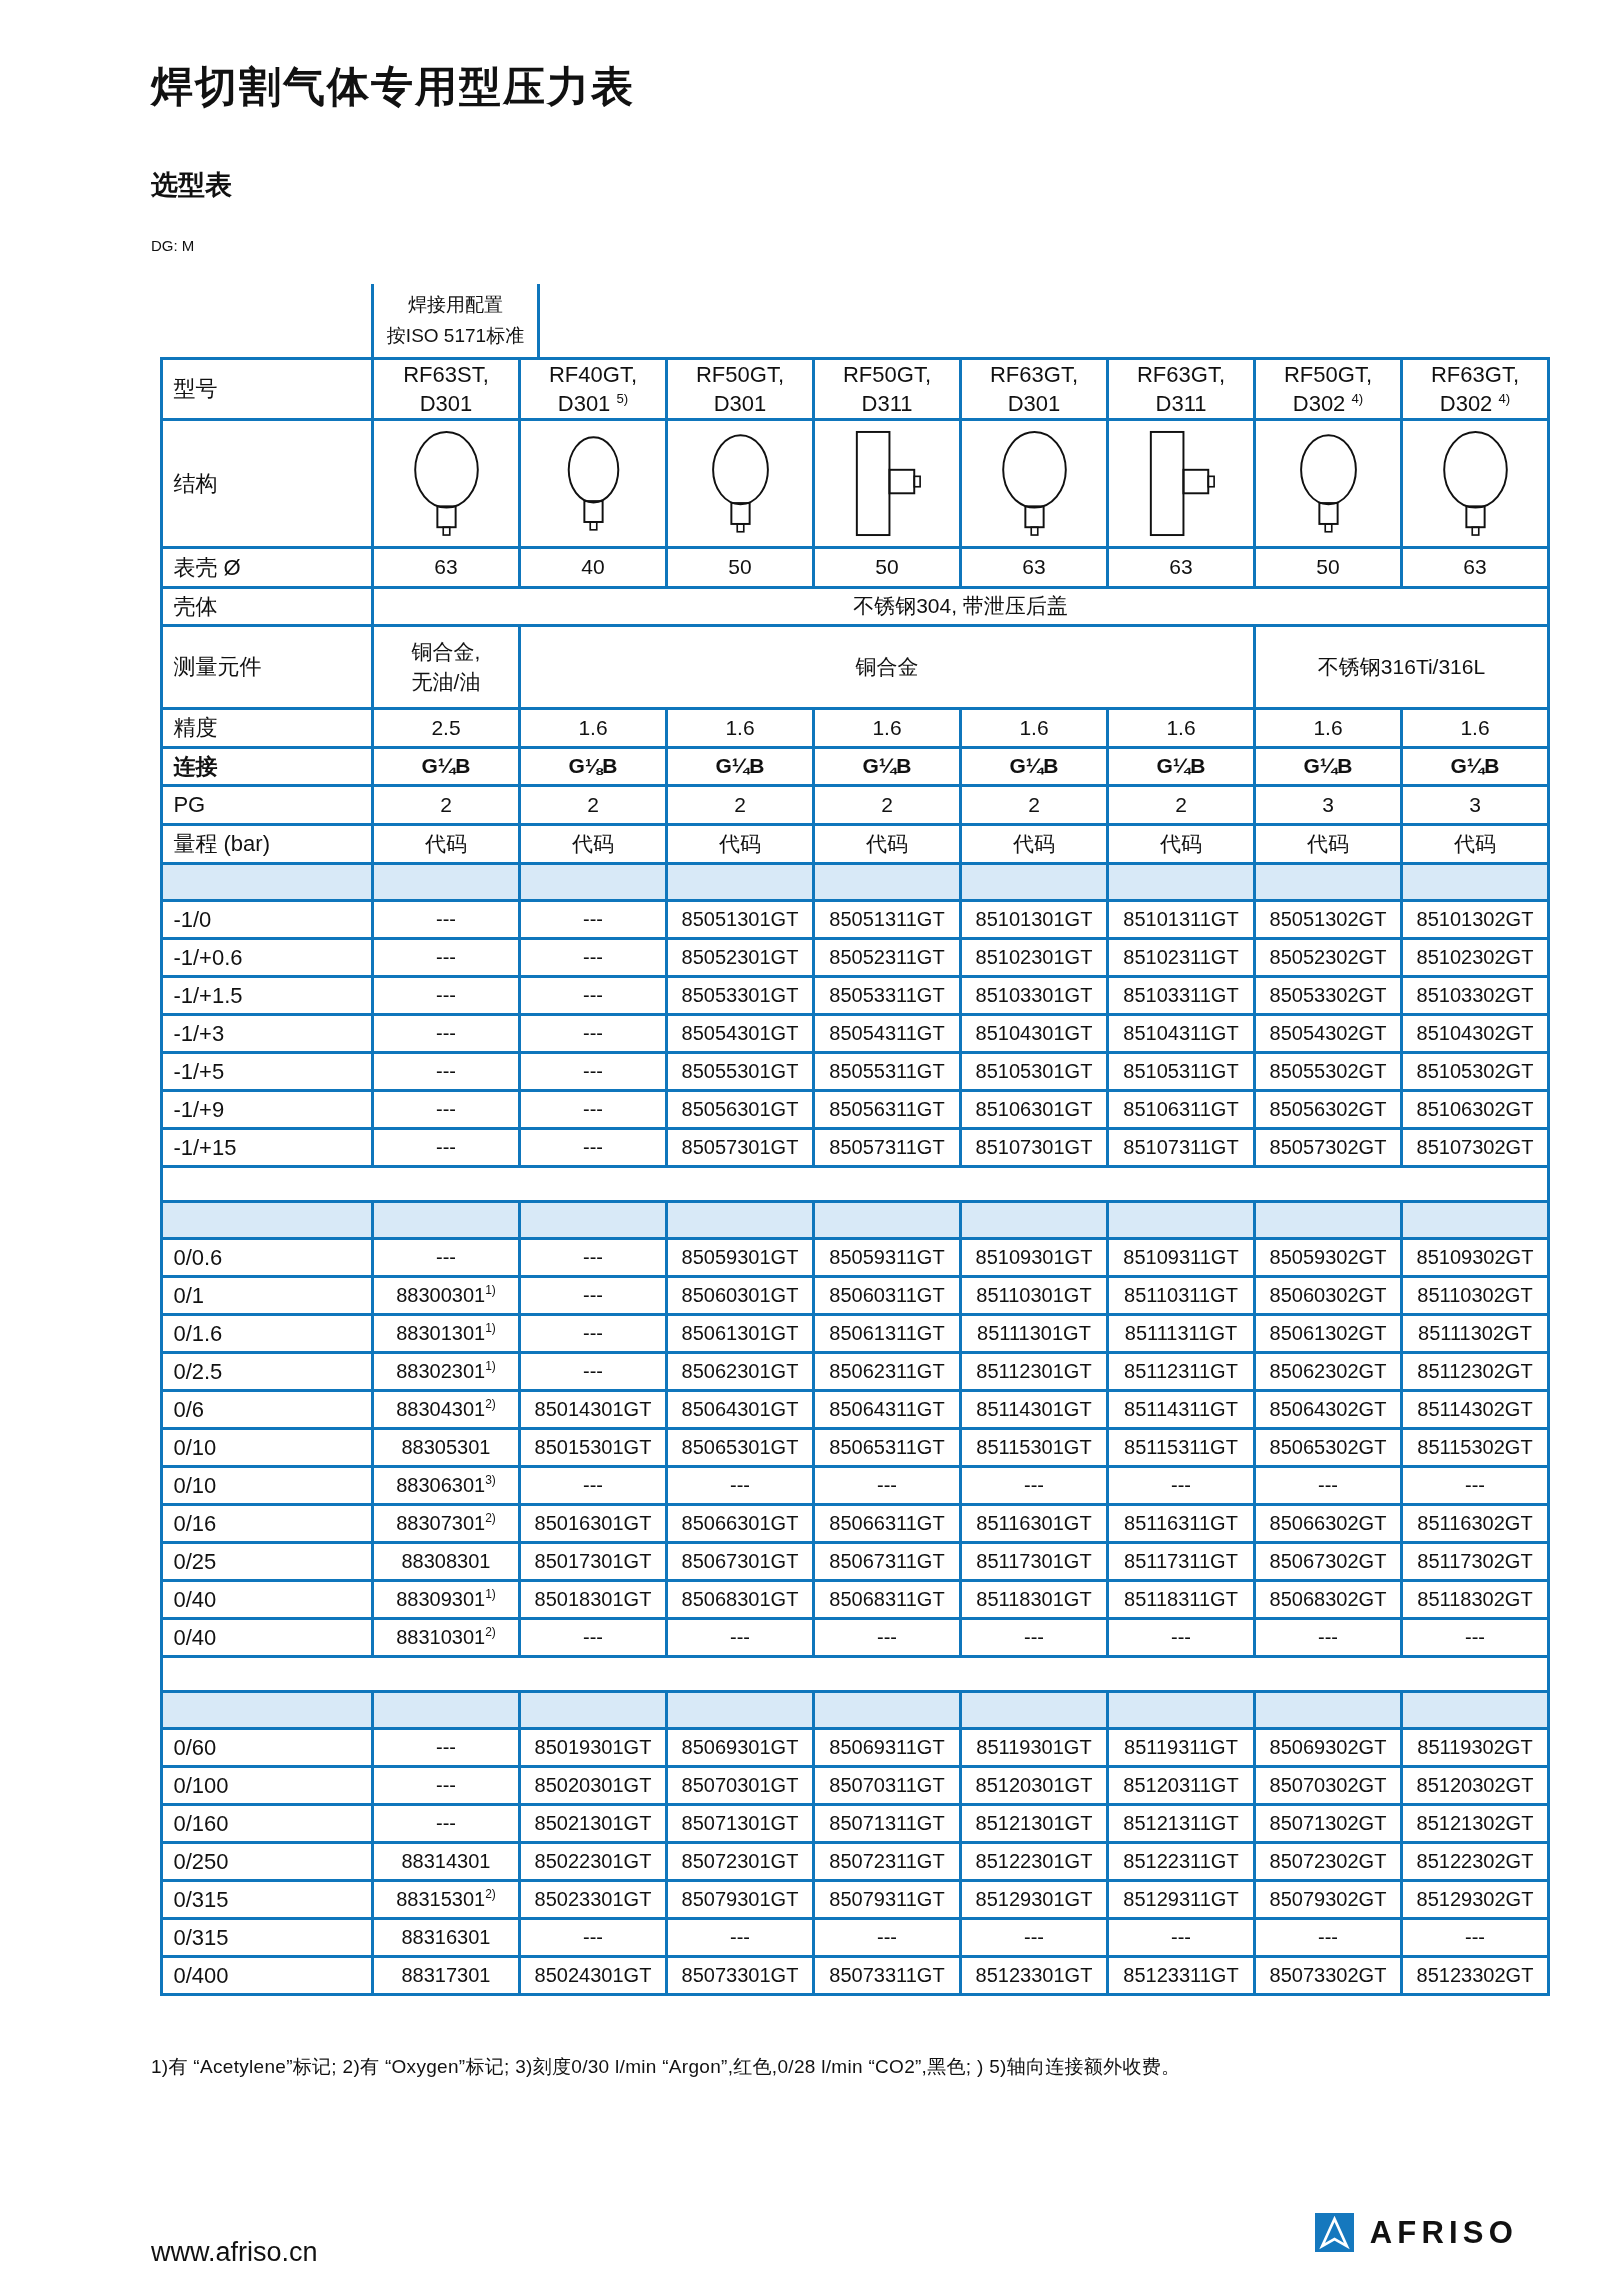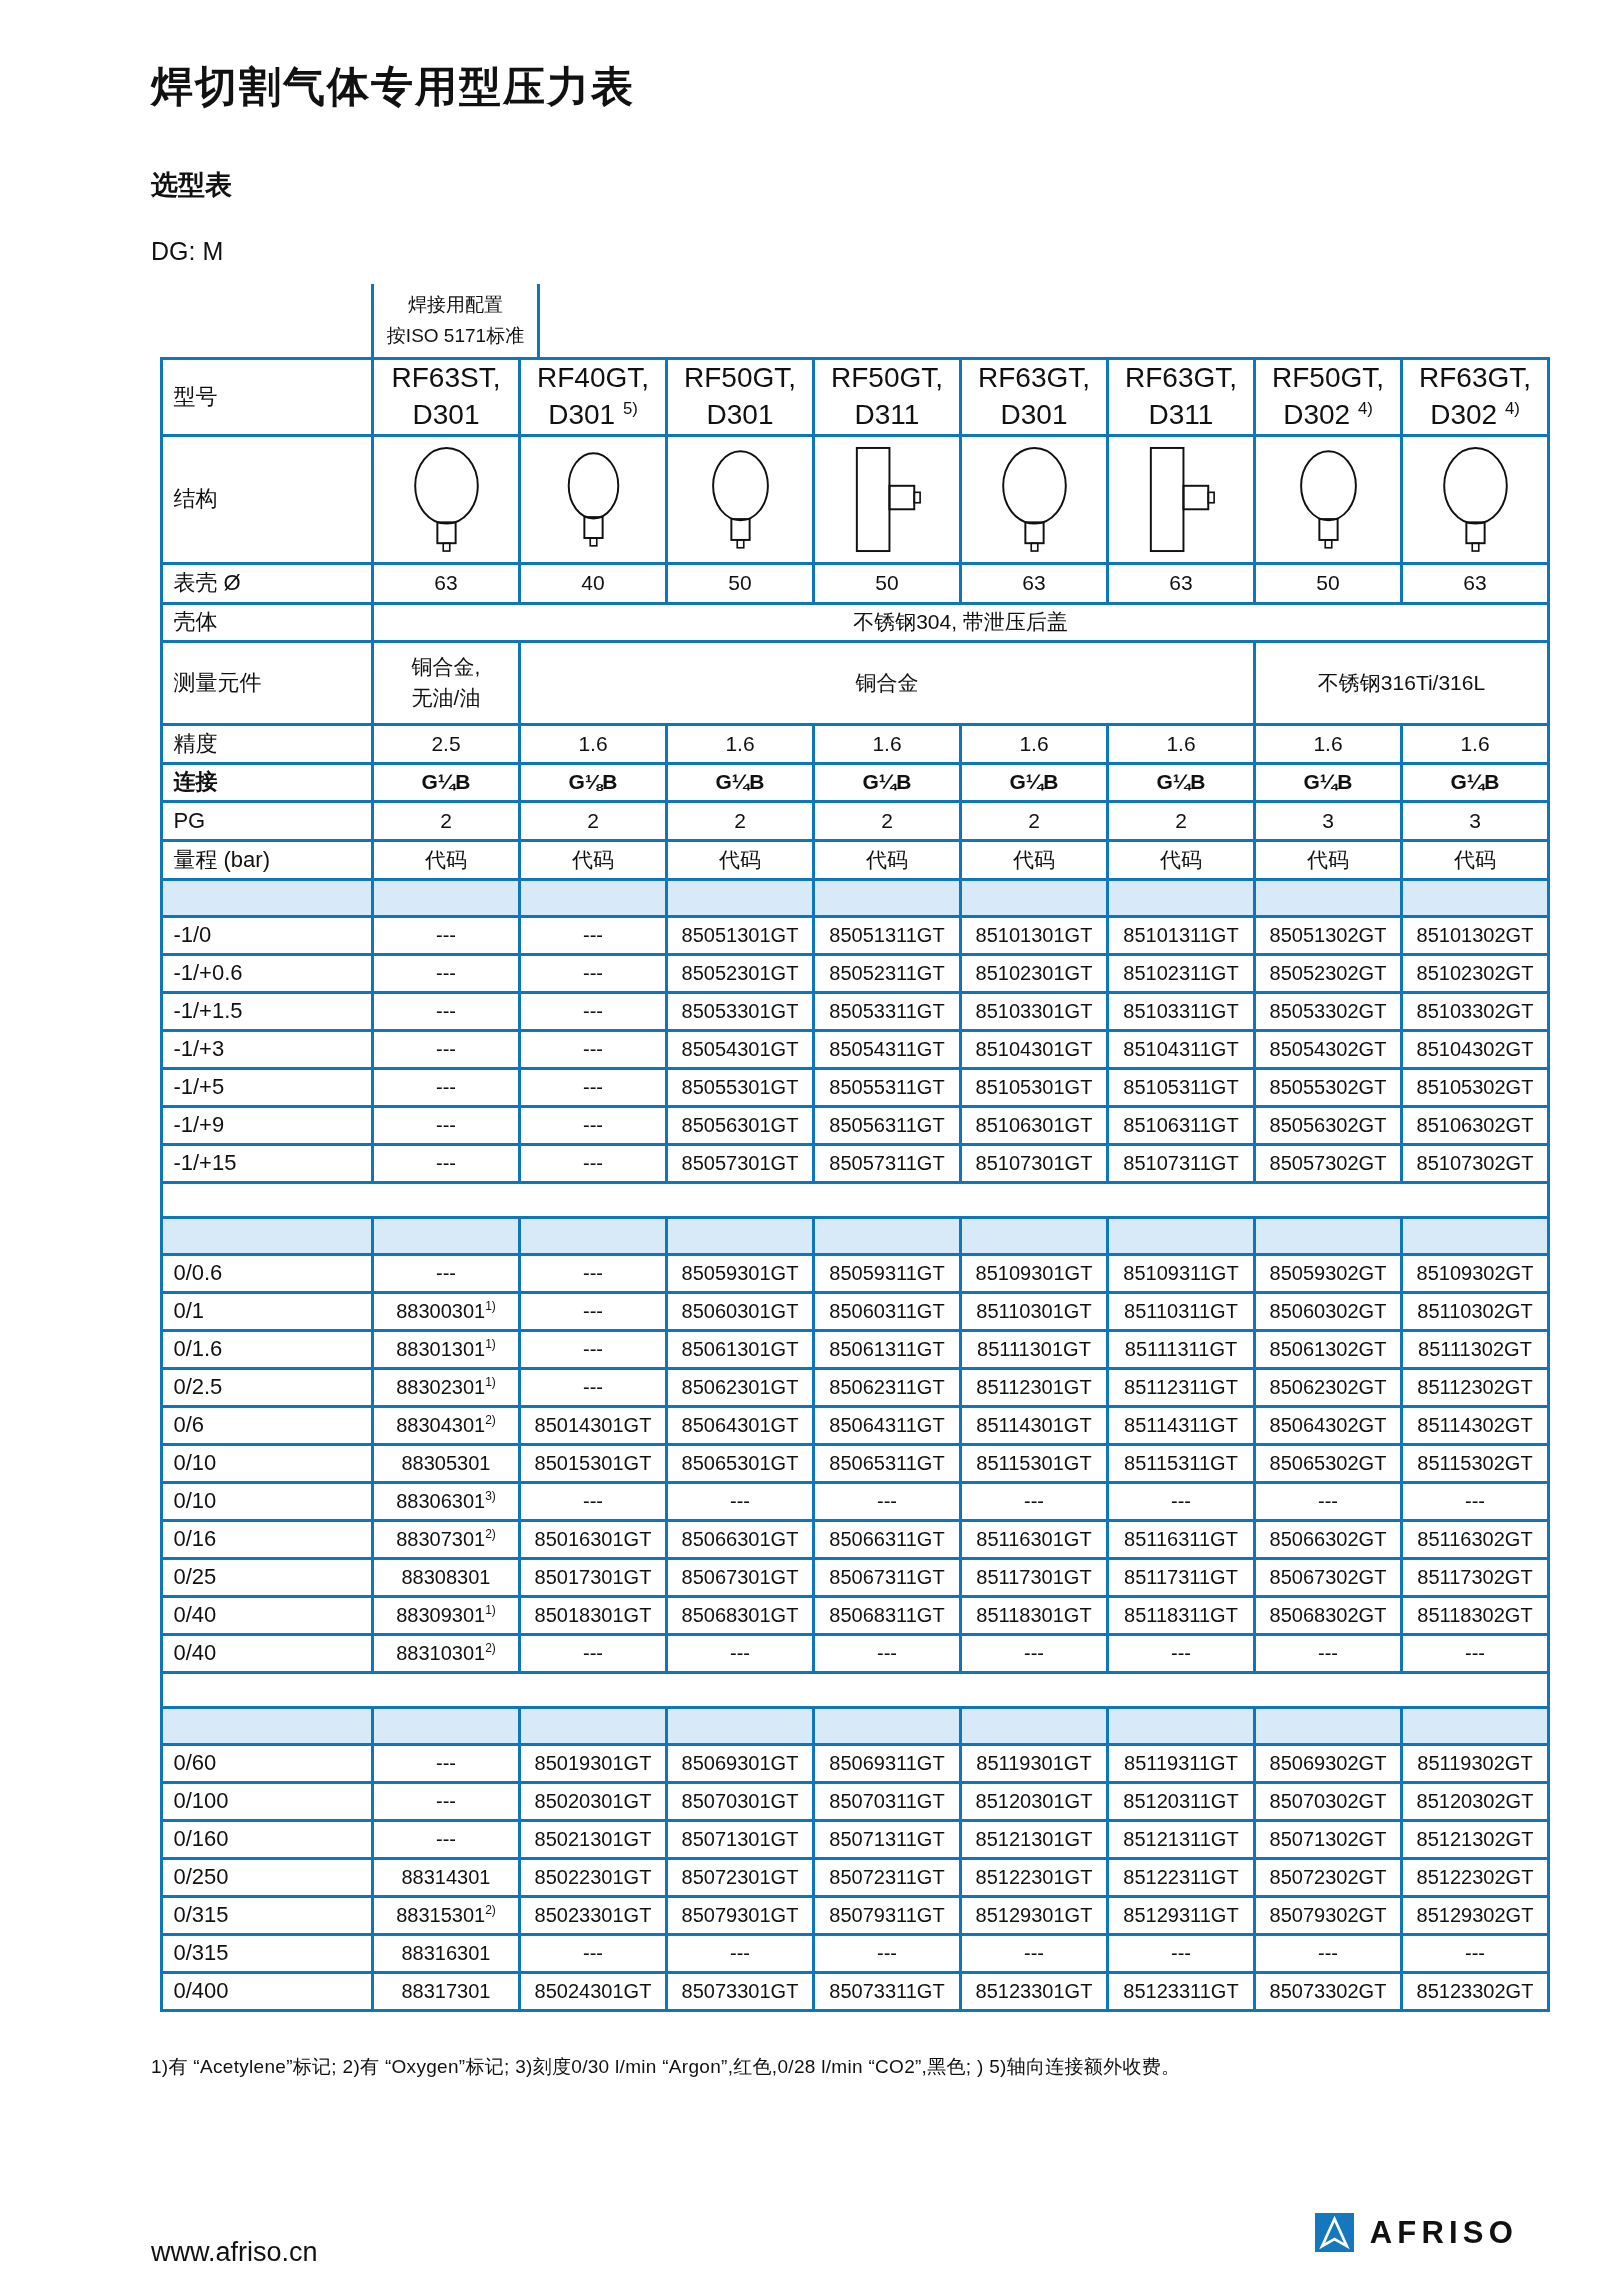--- a/index.html
+++ b/index.html
@@ -5,33 +5,33 @@
   :root{
     --border:#0f76bc;
     --band:#d8e9f7;
     --ink:#111;
   }
   *{margin:0;padding:0;box-sizing:border-box;}
   html,body{width:1623px;height:2295px;background:#ffffff;position:relative;
     font-family:"Liberation Sans", sans-serif;color:var(--ink);}
   .title{position:absolute;left:151px;top:59px;font-size:42px;font-weight:bold;letter-spacing:2px;}
   .subtitle{position:absolute;left:151px;top:167px;font-size:27px;font-weight:bold;}
-  .dg{position:absolute;left:151px;top:237px;font-size:25px;}
+  .dg{position:absolute;left:151px;top:237px;font-size:15px;}
   .prehead{position:absolute;left:371px;top:284px;width:169px;height:73px;
     border-left:3.3px solid var(--border);border-right:3.3px solid var(--border);
     display:flex;flex-direction:column;justify-content:center;align-items:center;
     font-size:19px;line-height:1.6;text-align:center;}
   table.seltable{position:absolute;left:160px;top:357px;border-collapse:collapse;
     table-layout:fixed;width:1390px;border:3.3px solid var(--border);}
   .col-label{width:211px;}
   .col-data{width:147px;}
   td{border:3.3px solid var(--border);vertical-align:middle;overflow:hidden;}
   td.lbl{text-align:left;padding-left:10.4px;font-size:22px;}
   td.c{text-align:center;font-size:21px;}
-  td.model{font-size:28px;line-height:1.32;}
+  td.model{font-size:22px;line-height:1.32;}
   td.spec{font-size:21px;line-height:1.45;}
   td.code{font-size:20px;letter-spacing:0px;}
   sup{font-size:60%;vertical-align:super;line-height:0;}
   tr.r-model{height:58px;}
   tr.r-structure{height:128px;}
   tr.r-case{height:40px;}
   tr.r-housing{height:38px;}
   tr.r-element{height:83px;}
   tr.r-acc{height:39px;}
   tr.r-conn{height:38px;font-weight:bold;}

